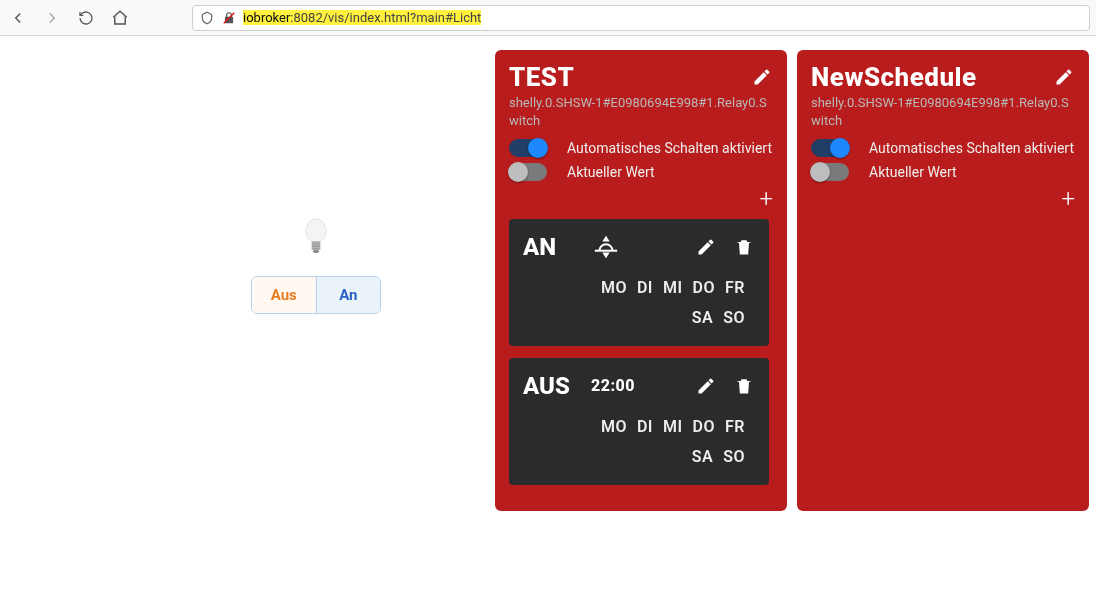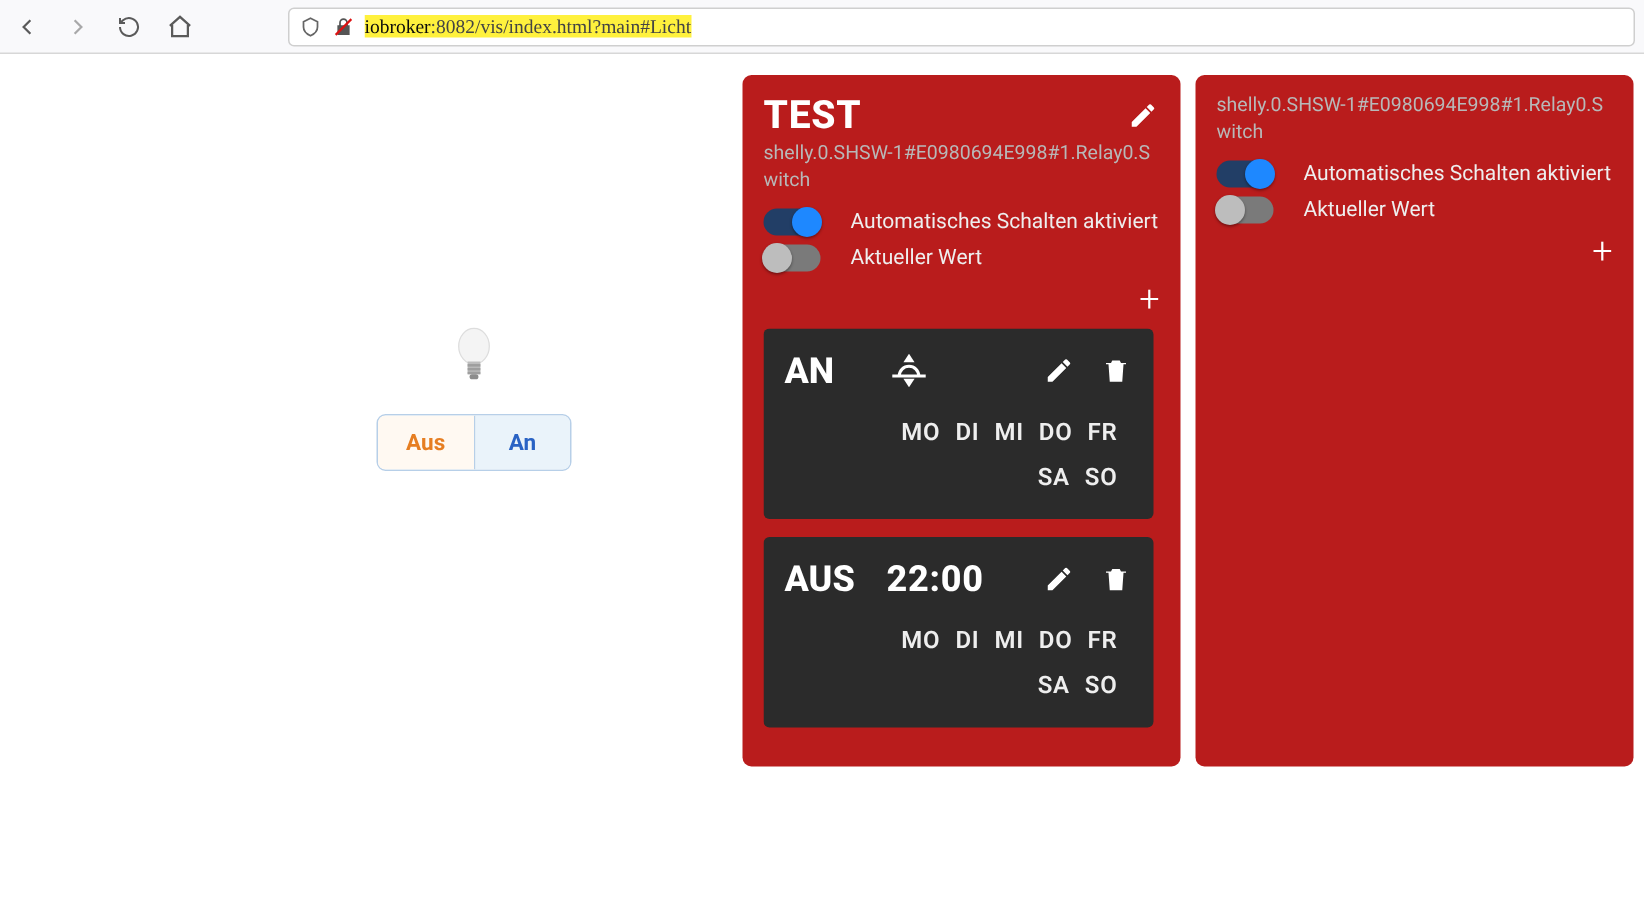--- a/index.html
+++ b/index.html
@@ -8,21 +8,20 @@
 
   
   .chrome {
     height: 36px;
     display: flex;
     align-items: center;
     padding: 0 6px;
     border-bottom: 1px solid #d7d7d7;
     background: #f9f9fb;
     gap: 10px;
-    font-family: Liberation Serif, serif;
   }
   .nav-btn, .reload-btn, .home-btn {
     width: 24px; height: 24px;
     display: flex; align-items: center; justify-content: center;
     color: #5a5a5a;
     border-radius: 4px;
   }
   .nav-btn svg, .reload-btn svg, .home-btn svg { stroke: currentColor; }
   .addr-wrap {
     flex: 1;
@@ -128,21 +127,21 @@
     background: #2b2b2b;
     border-radius: 4px;
     padding: 14px 14px 12px 14px;
     margin-bottom: 12px;
   }
   .entry-top {
     display: flex; align-items: center; gap: 14px;
     margin-bottom: 12px;
   }
   .entry-state { font-size: 24px; font-weight: 800; min-width: 54px; }
-  .entry-time  { font-size: 24px; font-weight: 800; letter-spacing: 0.5px; }
+  .entry-time  { font-size: 16px; font-weight: 800; letter-spacing: 0.5px; }
   .entry-icons { margin-left: auto; display: flex; gap: 16px; align-items: center; }
   .icon-btn { width: 22px; height: 22px; display:flex; align-items:center; justify-content:center; color:#fff; }
   .days {
     font-size: 16px; font-weight: 600; letter-spacing: 0.5px;
     line-height: 1.9;
     color: #eee;
     text-align: right;
   }
   .days span { margin-right: 10px; }
 
@@ -290,20 +289,28 @@
           <div class="days">
             <span>MO</span><span>DI</span><span>MI</span><span>DO</span><span>FR</span><br>
             <span>SA</span><span>SO</span>
           </div>
         </div>
 
       </div>
     </div>
 
     <div class="card">
+      <div class="card-title-row">
+        <div class="card-title">NewSchedule</div>
+        <div class="icon-btn">
+          <svg width="20" height="20" viewBox="0 0 24 24" fill="#fff">
+              <path d="M3 17.25V21h3.75L17.81 9.94l-3.75-3.75L3 17.25zM20.71 7.04a1 1 0 0 0 0-1.41l-2.34-2.34a1 1 0 0 0-1.41 0L15 5.25l3.75 3.75 1.96-1.96z"></path>
+            </svg>
+        </div>
+      </div>
       <div class="card-sub">shelly.0.SHSW-1#E0980694E998#1.Relay0.Switch</div>
 
       <div class="row">
         <div class="switch on"></div>
         <div>Automatisches Schalten aktiviert</div>
       </div>
       <div class="row">
         <div class="switch off"></div>
         <div>Aktueller Wert</div>
       </div>

